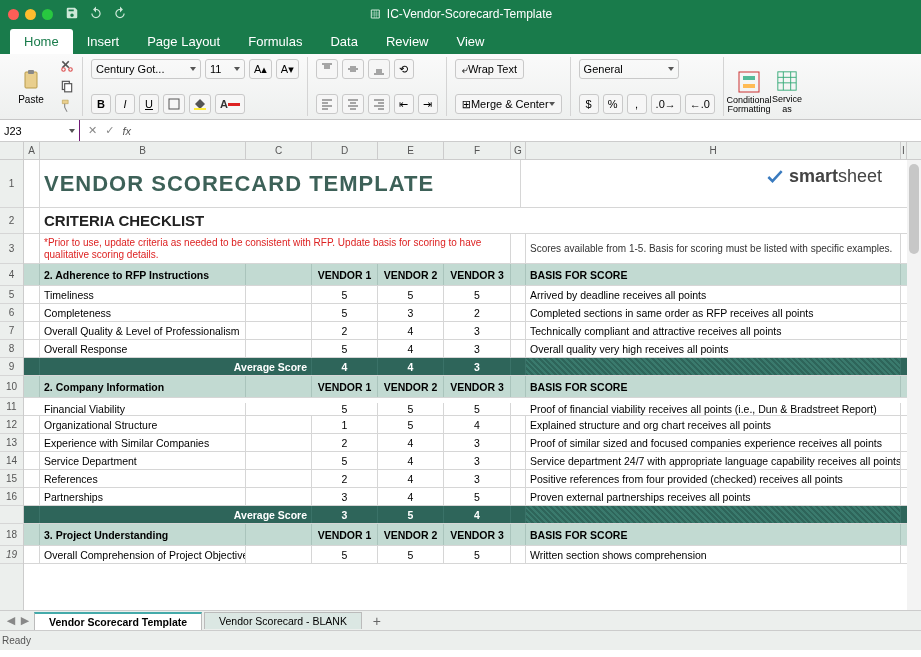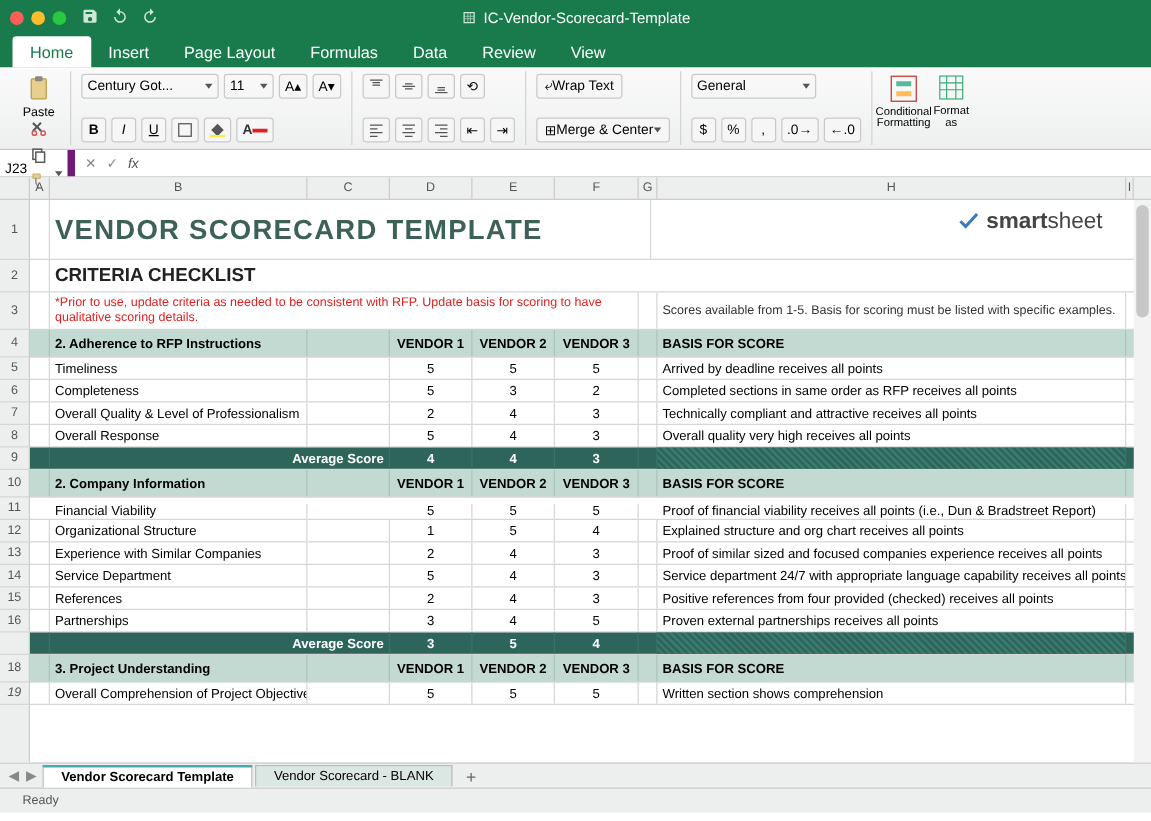--- a/index.html
+++ b/index.html
@@ -30,21 +30,21 @@
 .rbtn svg { width: 12px; height: 12px; }
 .rbtn-big { width: 34px; height: 44px; display: flex; flex-direction: column; align-items: center; justify-content: center; gap: 2px; border: 0; background: transparent; font-size: 10px; cursor: pointer; }
 .rbtn-big svg { width: 24px; height: 24px; }
 .font-sel { width: 110px; height: 20px; border: 1px solid #c9c9c9; border-radius: 3px; padding: 0 4px; display: flex; align-items: center; justify-content: space-between; font-size: 11px; }
 .size-sel { width: 40px; height: 20px; border: 1px solid #c9c9c9; border-radius: 3px; padding: 0 4px; display: flex; align-items: center; justify-content: space-between; font-size: 11px; }
 .caret { width: 0; height: 0; border-left: 3px solid transparent; border-right: 3px solid transparent; border-top: 4px solid #555; }
 .nfmt-sel { width: 100px; height: 20px; border: 1px solid #c9c9c9; border-radius: 3px; padding: 0 4px; display: flex; align-items: center; justify-content: space-between; font-size: 11px; }
 
 
 .fbar { height: 22px; display: flex; align-items: center; border-bottom: 1px solid #ccc; background: #fff; }
-.namebox { width: 60px; border-right: 6px solid #701a75; padding: 0 4px; display: flex; align-items: flex-end; justify-content: space-between; font-size: 11px; height: 100%; }
+.namebox { width: 80px; border-right: 1px solid #701a75; padding: 0 4px; display: flex; align-items: center; justify-content: space-between; font-size: 11px; height: 100%; }
 .fbar-btns { display: flex; align-items: center; gap: 8px; padding: 0 8px; color: #888; }
 .fbar-btns span { font-size: 11px; }
 .fx { font-style: italic; color: #555; }
 .finput { flex: 1; border: 0; outline: 0; padding: 0 4px; font-size: 11px; }
 
 
 .colhdrs { height: 18px; display: flex; background: #ecefed; border-bottom: 1px solid #ccc; }
 .corner { width: 24px; border-right: 1px solid #ccc; }
 .ch { border-right: 1px solid #ccc; display: flex; align-items: center; justify-content: center; font-size: 10px; color: #555; }
 
@@ -91,21 +91,21 @@
 .ssbold { font-weight: 600; }
 
 
 .sheettabs { height: 20px; background: #ecefed; border-top: 1px solid #ccc; display: flex; align-items: center; padding-left: 4px; gap: 0; }
 .navarr { width: 14px; height: 14px; display: flex; align-items: center; justify-content: center; color: #888; cursor: pointer; }
 .stab { padding: 2px 14px; font-size: 10.5px; border: 1px solid #bbb; border-bottom: 0; background: #dbe7e3; margin-left: 2px; cursor: pointer; }
 .stab.active { background: #fff; border-top: 2px solid #4aa; font-weight: bold; }
 .addtab { width: 18px; height: 16px; display: flex; align-items: center; justify-content: center; color: #666; font-size: 14px; margin-left: 6px; cursor: pointer; }
 
 
-.statusbar { height: 20px; background: #ecefed; border-top: 1px solid #ccc; display: flex; align-items: center; padding: 0 18px; font-size: 10px; color: #555; }
+.statusbar { height: 20px; background: #ecefed; border-top: 1px solid #ccc; display: flex; align-items: center; padding: 0 2px; font-size: 10px; color: #555; }
 
 
 .vsb { position: absolute; right: 0; top: 0; bottom: 0; width: 14px; background: #f3f3f3; }
 .vsb-thumb { position: absolute; left: 2px; right: 2px; top: 4px; height: 90px; background: #c7c7c7; border-radius: 5px; }
 </style>
 </head>
 <body>
 
 <div class="titlebar">
   <div class="traffic-lights">
@@ -137,21 +137,21 @@
   <div class="rtab active">Home</div>
   <div class="rtab">Insert</div>
   <div class="rtab">Page Layout</div>
   <div class="rtab">Formulas</div>
   <div class="rtab">Data</div>
   <div class="rtab">Review</div>
   <div class="rtab">View</div>
 </div>
 
 <div class="ribbon">
-  <div class="rgroup" style="flex-direction:column;align-items:center;gap:0">
+  <div class="rgroup" style="flex-direction:row;align-items:center;gap:12px">
     <button class="rbtn-big">
       <svg viewBox="0 0 24 24">
           <rect x="6" y="4" width="12" height="16" rx="1" fill="#e9cf8e" stroke="#b89b4a"></rect>
           <rect x="9" y="2" width="6" height="4" rx="1" fill="#888"></rect>
         </svg>
       <span>Paste</span>
     </button>
     <div style="display:flex;flex-direction:column;gap:4px">
       <span><svg width="14" height="14" viewBox="0 0 24 24">
             <path d="M9.6 7.6L5 3 3 5l4.6 4.6L3 14.2 5 16l4.6-4.6L14.2 16l2-2-4.6-4.6L16 4.8l-2-2-4.4 4.8z" fill="#555"></path>
@@ -262,35 +262,35 @@
       </div>
     <div class="rrow">
       <button class="rbtn">$</button>
       <button class="rbtn">%</button>
       <button class="rbtn">,</button>
       <button class="rbtn">.0→</button>
       <button class="rbtn">←.0</button>
     </div>
   </div>
 
-  <div class="rgroup" style="flex-direction:row;align-items:flex-start;gap:4px;border-right:0">
+  <div class="rgroup" style="flex-direction:row;align-items:flex-end;gap:4px;border-right:0">
     <button class="rbtn-big">
       <svg viewBox="0 0 24 24">
           <rect x="2" y="2" width="20" height="20" fill="none" stroke="#c33"></rect>
           <rect x="6" y="6" width="12" height="4" fill="#5b9"></rect>
           <rect x="6" y="14" width="12" height="4" fill="#fb5"></rect>
         </svg>
       <span style="font-size:9px;line-height:1">Conditional Formatting</span>
     </button>
     <button class="rbtn-big">
       <svg viewBox="0 0 24 24">
           <rect x="2" y="2" width="20" height="20" fill="none" stroke="#3a7"></rect>
           <path d="M2 8h20M2 14h20M8 2v20M16 2v20" stroke="#3a7"></path>
         </svg>
-      <span style="font-size:9px">Format as</span>
+      <span style="font-size:9px">Service as</span>
     </button>
   </div>
 </div>
 
 <div class="fbar">
   <div class="namebox">
       <span>J23</span>
       <span class="caret"></span>
     </div>
   <div class="fbar-btns">

